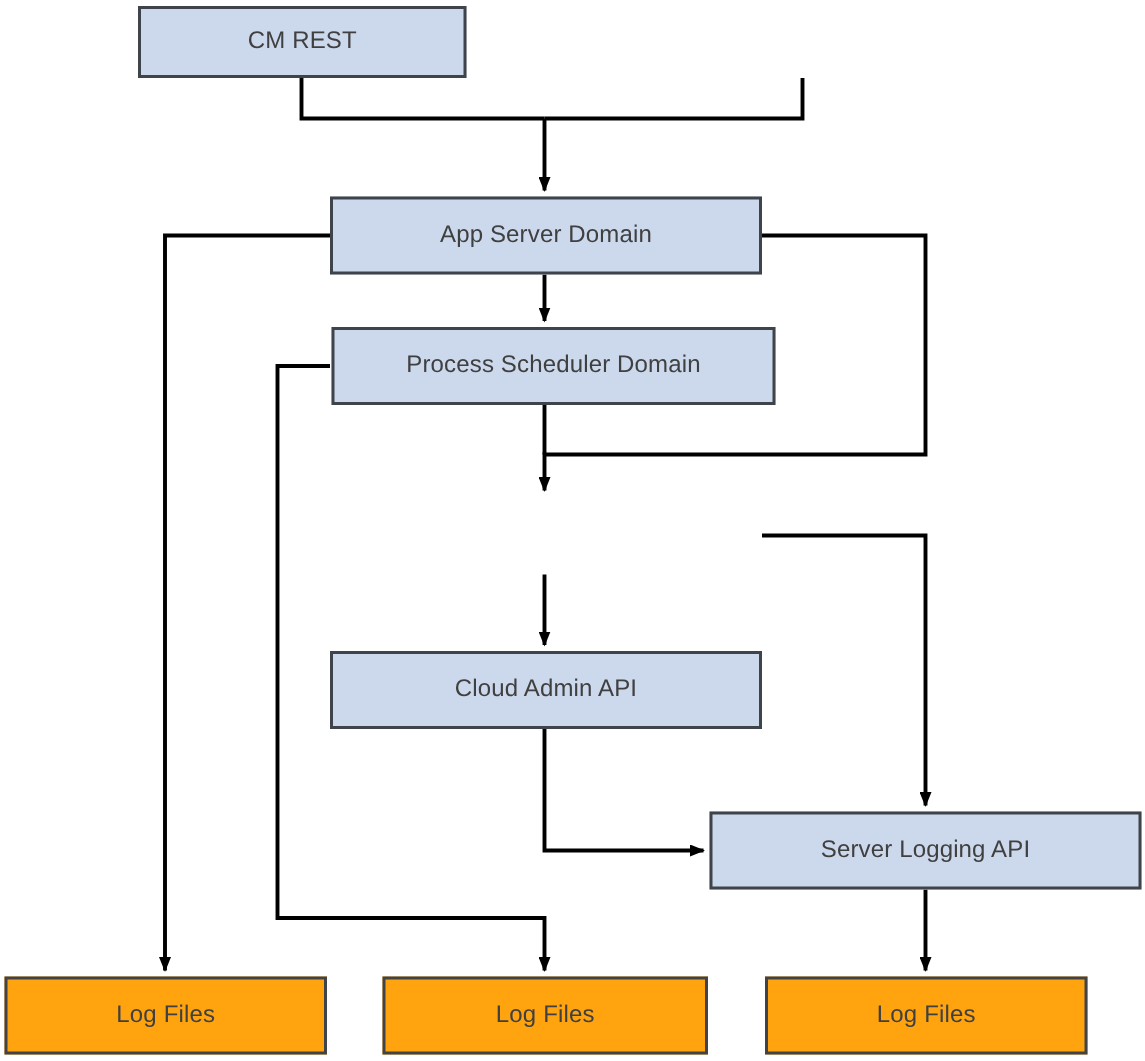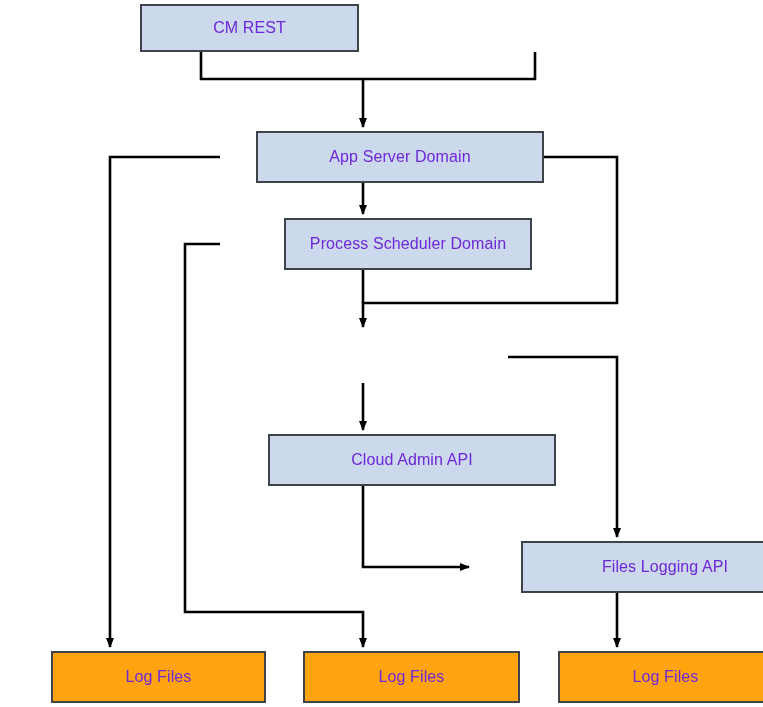--- a/index.html
+++ b/index.html
@@ -27,24 +27,23 @@
   }
   .node {
     position: absolute;
     box-sizing: border-box;
     border: 2px solid #3f444b;
     display: flex;
     align-items: center;
     justify-content: center;
     font-size: 16px;
     line-height: 1;
-    color: #6d28d9;
+    color: #404040;
     letter-spacing: 0.1px;
     white-space: nowrap;
-    margin-left: 48px;
   }
   .node-process {
     background: #ccd8ec;
   }
   .node-store {
     background: #ffa40f;
   }
   .node-label {
     display: block;
   }
@@ -88,35 +87,35 @@
       <path d="M 617,593 L 617,647" marker-end="url(#arrowhead)"></path>
 
     </g>
   </svg>
 
   <div class="node node-process" style="left:92px; top:4px; width:219px; height:48px;">
     <span class="node-label">CM REST</span>
   </div>
 
 
-  <div class="node node-process" style="left:208px; top:131px; width:288px; height:52px;">
+  <div class="node node-process" style="left:220px; top:131px; width:288px; height:52px;">
     <span class="node-label">App Server Domain</span>
   </div>
 
-  <div class="node node-process" style="left:236px; top:218px; width:248px; height:52px;">
+  <div class="node node-process" style="left:221px; top:218px; width:296px; height:52px;">
     <span class="node-label">Process Scheduler Domain</span>
   </div>
 
 
   <div class="node node-process" style="left:220px; top:434px; width:288px; height:52px;">
     <span class="node-label">Cloud Admin API</span>
   </div>
 
   <div class="node node-process" style="left:473px; top:541px; width:288px; height:52px;">
-    <span class="node-label">Files Logging API</span>
+    <span class="node-label">Server Logging API</span>
   </div>
 
   <div class="node node-store" style="left:3px; top:651px; width:215px; height:52px;">
     <span class="node-label">Log Files</span>
   </div>
 
   <div class="node node-store" style="left:255px; top:651px; width:217px; height:52px;">
     <span class="node-label">Log Files</span>
   </div>
 

